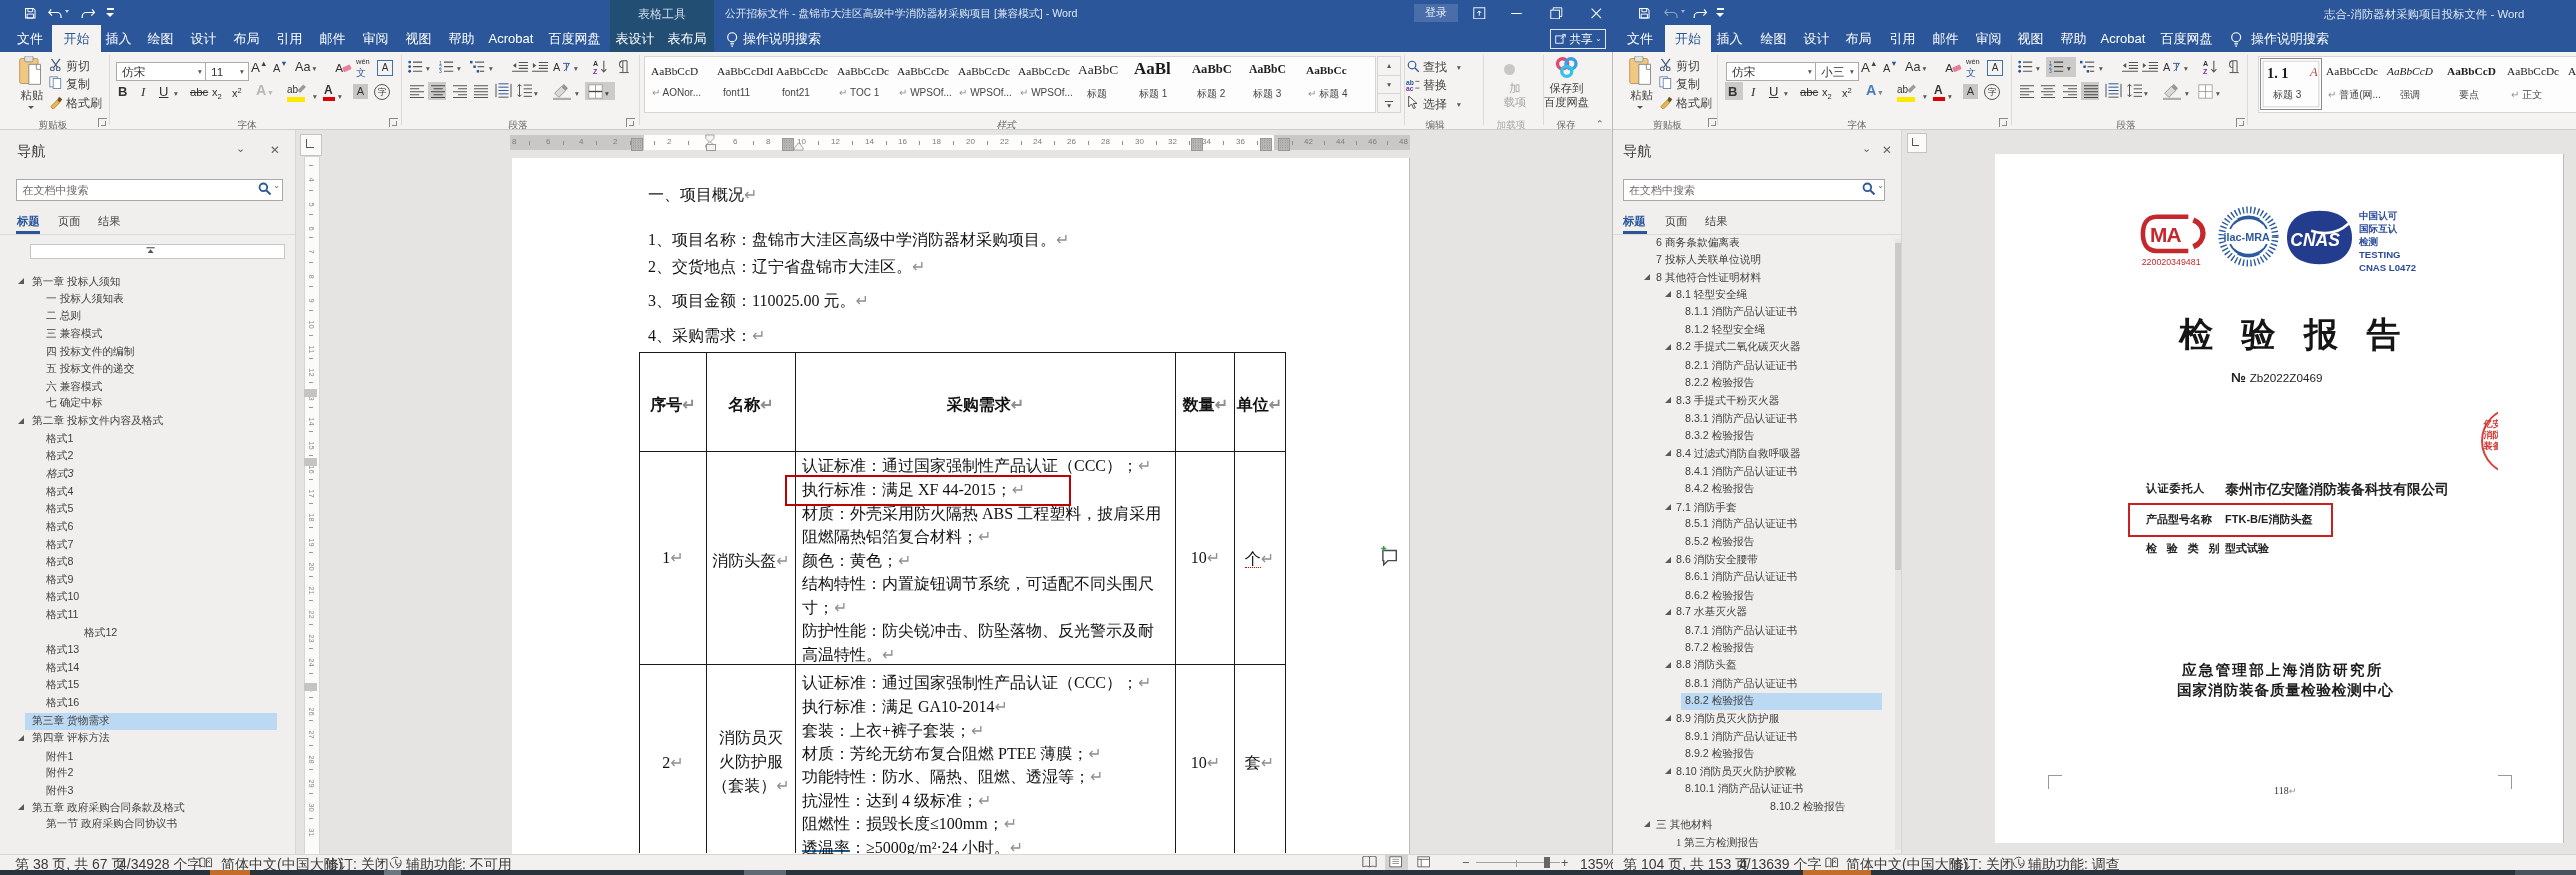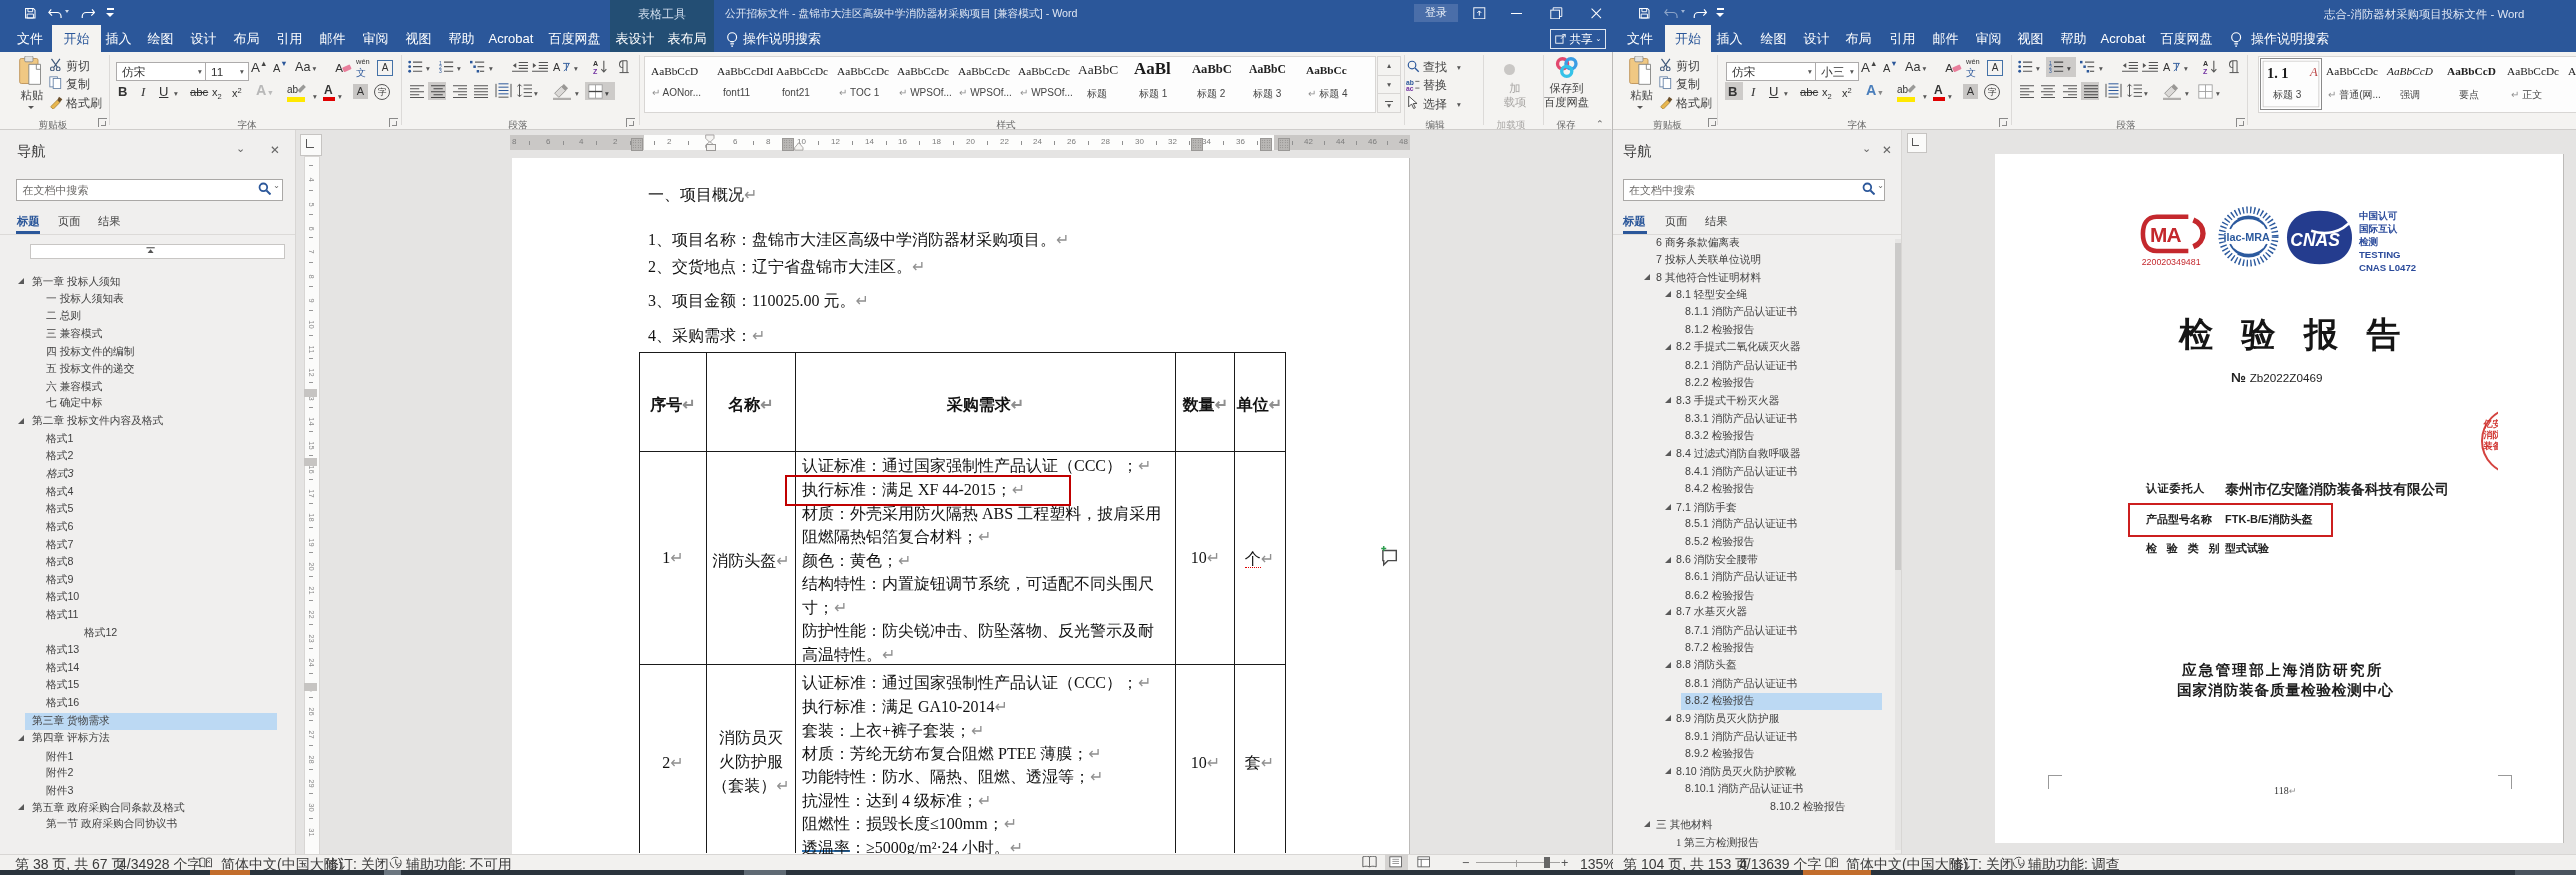--- a/index.html
+++ b/index.html
@@ -276,21 +276,21 @@
   <div class="a" style="left:1253px;top:87px;width:50px;font-size:10px;color:#444;">标题 3</div>
   <div class="a" style="left:1306px;top:64px;width:59px;font-size:11.3px;font-weight:bold;font-family:'Liberation Serif',serif;color:#222;">AaBbCc</div>
   <div class="a" style="left:1308px;top:87px;width:55px;font-size:10px;color:#444;"><span class="pil">↵</span> 标题 4</div>
  </div>
 
  <div class="a" style="left:1377px;top:56px;width:22px;height:55px;background:#f4f3f1;border:0.8px solid #d8d6d4;">
   <div style="height:17.6px;border-bottom:0.8px solid #d8d6d4;text-align:center;font-size:6.7px;color:#555;line-height:17.6px;">▲</div>
   <div style="height:17.6px;border-bottom:0.8px solid #d8d6d4;text-align:center;font-size:6.7px;color:#555;line-height:17.6px;">▼</div>
   <div style="height:17.6px;text-align:center;font-size:6.7px;color:#555;line-height:8.4px;"><span style="display:block;height:3.4px;border-bottom:1.3px solid #555;width:8.4px;margin:3.4px auto 0;"></span>▼</div>
  </div>
- <div class="glabel" style="left:981px;width:50px;">样式</div>
+ <div class="glabel" style="left:981px;width:50px;font-style:italic;">样式</div>
 
  <div class="gsep" style="left:1404px;"></div>
 
  <svg class="a" style="left:1407px;top:60px;" width="12.6" height="12.6" viewBox="0 0 15 15">
       <circle cx="6" cy="6" r="4.5" fill="none" stroke="#2b579a" stroke-width="1.4"></circle>
       <path d="M9.5 9.5 14 14" stroke="#2b579a" stroke-width="1.6"></path>
     </svg>
  <div class="a rtxt" style="left:1423px;top:59px;">查找</div>
  <div class="a" style="left:1457px;top:63px;font-size:7.5px;color:#555;">▾</div>
  <svg class="a" style="left:1406px;top:78px;" width="14.3" height="14.3" viewBox="0 0 17 17">
@@ -833,21 +833,21 @@
 <div class="a" style="left:1895px;top:239px;width:5.9px;height:615px;background:#e6e5e4;"></div>
 <div class="a" style="left:1895px;top:243px;width:5.9px;height:327px;background:#cbcac9;"></div>
 <div class="a" style="left:1681px;top:693px;width:201px;height:17px;background:#bcd9f3;"></div>
  <div class="ni" style="left:1656px;top:236px;">6 商务条款偏离表</div>
  <div class="ni" style="left:1656px;top:253px;">7 投标人关联单位说明</div>
  <div class="tri" style="left:1644px;top:274px;"></div>
  <div class="ni" style="left:1656px;top:271px;">8 其他符合性证明材料</div>
  <div class="tri" style="left:1665px;top:291px;"></div>
  <div class="ni" style="left:1676px;top:288px;">8.1 轻型安全绳</div>
  <div class="ni" style="left:1685px;top:305px;">8.1.1 消防产品认证证书</div>
- <div class="ni" style="left:1685px;top:323px;">8.1.2 检验报告</div>
+ <div class="ni" style="left:1685px;top:323px;">8.1.2 轻型安全绳</div>
  <div class="tri" style="left:1665px;top:344px;"></div>
  <div class="ni" style="left:1676px;top:340px;">8.2 手提式二氧化碳灭火器</div>
  <div class="ni" style="left:1685px;top:359px;">8.2.1 消防产品认证证书</div>
  <div class="ni" style="left:1685px;top:376px;">8.2.2 检验报告</div>
  <div class="tri" style="left:1665px;top:397px;"></div>
  <div class="ni" style="left:1676px;top:394px;">8.3 手提式干粉灭火器</div>
  <div class="ni" style="left:1685px;top:412px;">8.3.1 消防产品认证证书</div>
  <div class="ni" style="left:1685px;top:429px;">8.3.2 检验报告</div>
  <div class="tri" style="left:1665px;top:450px;"></div>
  <div class="ni" style="left:1676px;top:447px;">8.4 过滤式消防自救呼吸器</div>

